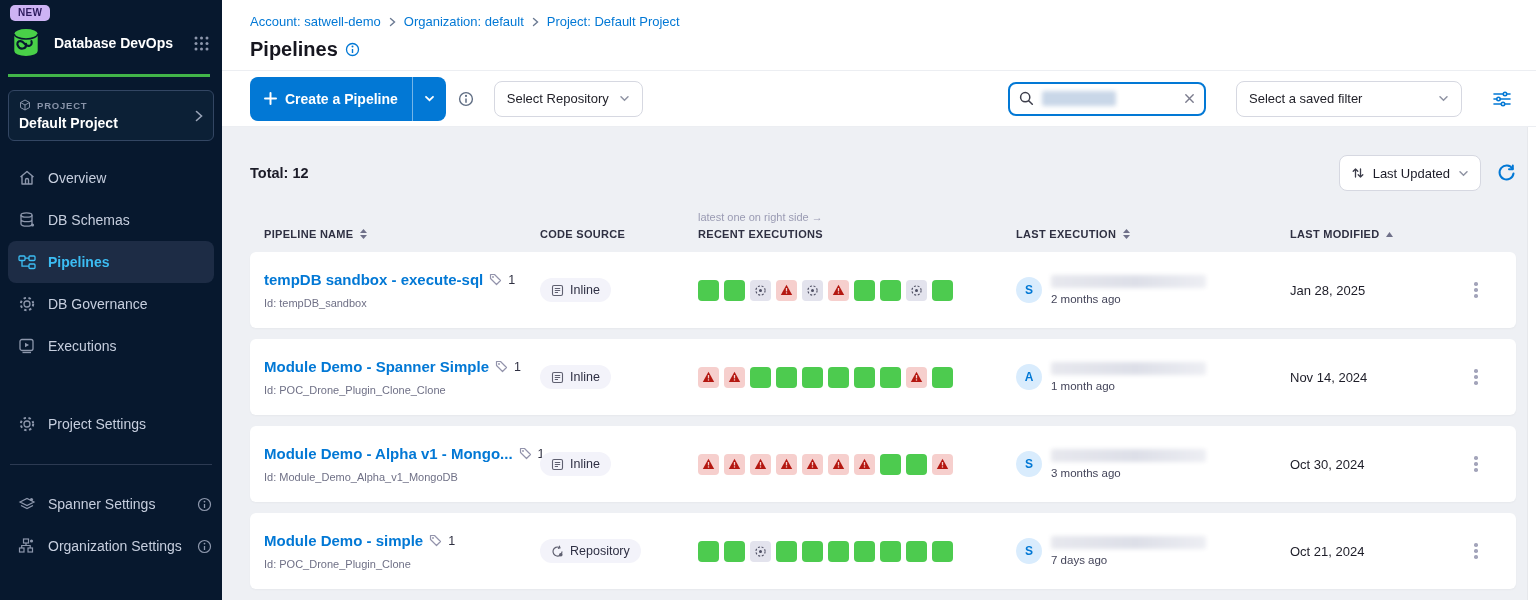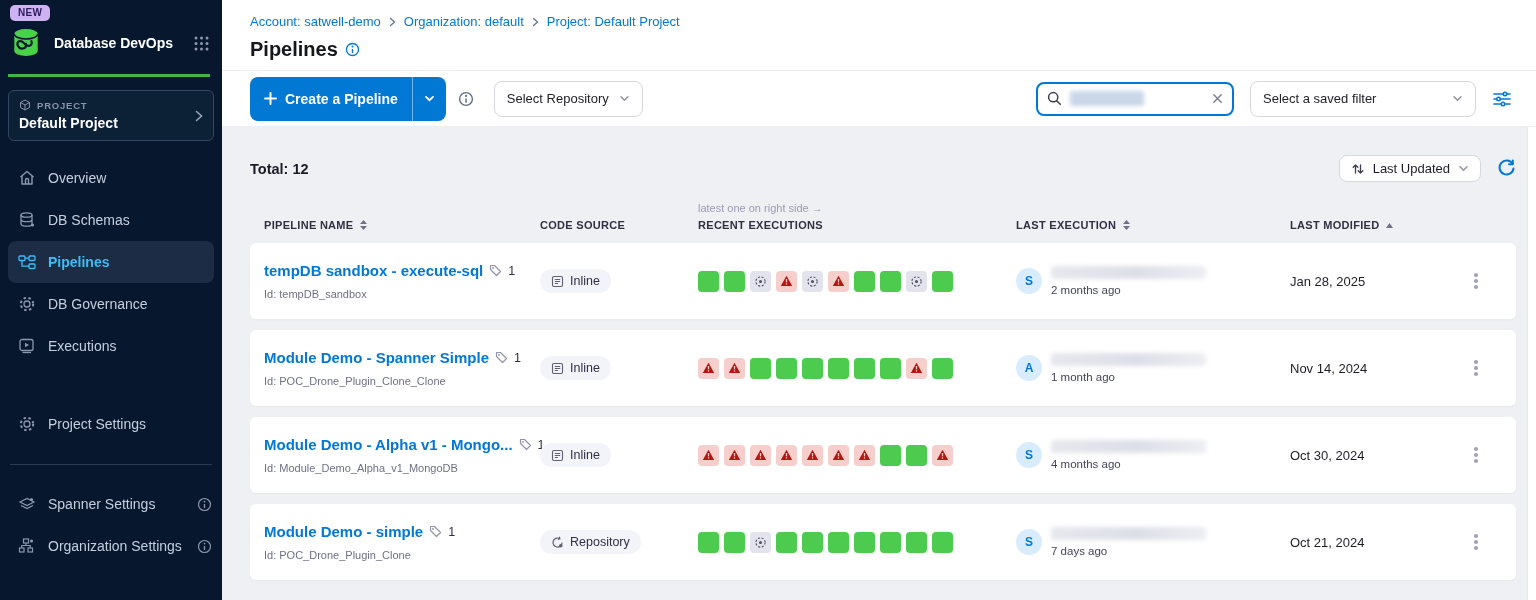--- a/index.html
+++ b/index.html
@@ -39,33 +39,33 @@
   .info-icon { color:#0278d5; display:flex; cursor:pointer; }
   .info-icon.gray { color:#5f6d83; }
 
   .toolbar { height:56px; display:flex; align-items:center; padding:0 24px 0 28px; border-bottom:1px solid #eceef2; gap:12px; }
   .create-btn { display:flex; align-items:center; height:44px; background:#0278d5; color:#fff; border:none; border-radius:8px; font-family:inherit; font-size:14px; font-weight:700; padding:0; cursor:pointer; overflow:hidden; }
   .create-main { display:flex; align-items:center; gap:8px; padding:0 14px; }
   .create-split { width:1px; align-self:stretch; background:rgba(255,255,255,.45); }
   .create-caret { padding:0 11px; display:flex; }
   .select-box { display:flex; align-items:center; gap:10px; height:36px; border:1px solid #d6d8e1; border-radius:8px; background:#fff; padding:0 12px; font-size:13px; color:#22222a; cursor:pointer; }
   .select-box .chev { color:#8f93a3; display:flex; }
-  .toolbar-right { margin-left:auto; display:flex; align-items:center; gap:16px; }
+  .toolbar-right { margin-left:auto; display:flex; align-items:center; gap:30px; }
   .search-box { display:flex; align-items:center; gap:8px; width:198px; height:34px; border:2px solid #0278d5; border-radius:8px; background:#fff; padding:0 9px; }
   .search-box .sicon { color:#3c3d4a; display:flex; }
   .blur-chip { width:74px; height:15px; background:#c9d7e8; border-radius:2px; filter:blur(2px); }
   .clear-x { margin-left:auto; color:#7b7c8d; display:flex; cursor:pointer; }
   .sliders-btn { color:#0278d5; display:flex; cursor:pointer; }
 
   .content { flex:1; background:#eef0f4; padding:0 20px 0 28px; position:relative; }
   .scroll-strip { position:absolute; right:0; top:0; bottom:0; width:9px; background:#fff; border-left:1px solid #e6e8ec; }
   .list-bar { display:flex; align-items:center; margin-top:28px; }
   .total-label { font-size:14.5px; font-weight:700; color:#1c1c28; }
   .list-bar-right { margin-left:auto; display:flex; align-items:center; gap:16px; }
-  .sort-box { display:flex; align-items:center; gap:8px; height:27px; background:#fff; border:1px solid #d6d8e1; border-radius:8px; padding:0 11px; font-size:13px; color:#1c1c28; cursor:pointer; }
+  .sort-box { display:flex; align-items:center; gap:8px; height:36px; background:#fff; border:1px solid #d6d8e1; border-radius:8px; padding:0 11px; font-size:13px; color:#1c1c28; cursor:pointer; }
   .sort-box .updown { color:#3c3d4a; display:flex; }
   .refresh-btn { color:#0278d5; display:flex; cursor:pointer; }
 
   .grid-cols { display:flex; align-items:center; }
   .col-name { width:276px; min-width:276px; }
   .col-source { width:158px; min-width:158px; }
   .col-exec { width:318px; min-width:318px; }
   .col-lastexec { width:274px; min-width:274px; }
   .col-modified { width:176px; min-width:176px; }
   .col-menu { flex:1; display:flex; }
@@ -672,21 +672,21 @@
                     <rect x="5.85" y="8.3" width="1.3" height="1.3" fill="#f6cfcd"></rect>
                   </svg>
                 </span>
               </div>
     </div>
     <div class="col-lastexec">
       <div class="lastexec-wrap">
         <span class="avatar">S</span>
         <span class="lastexec-col">
           <span class="name-blur"></span>
-          <span class="exec-time">4 months ago</span>
+          <span class="exec-time">3 months ago</span>
         </span>
       </div>
     </div>
     <div class="col-modified">
       <span class="mod-date">Oct 30, 2024</span>
     </div>
     <div class="col-menu">
       <span class="kebab">
                 <i></i>
                 <i></i>

